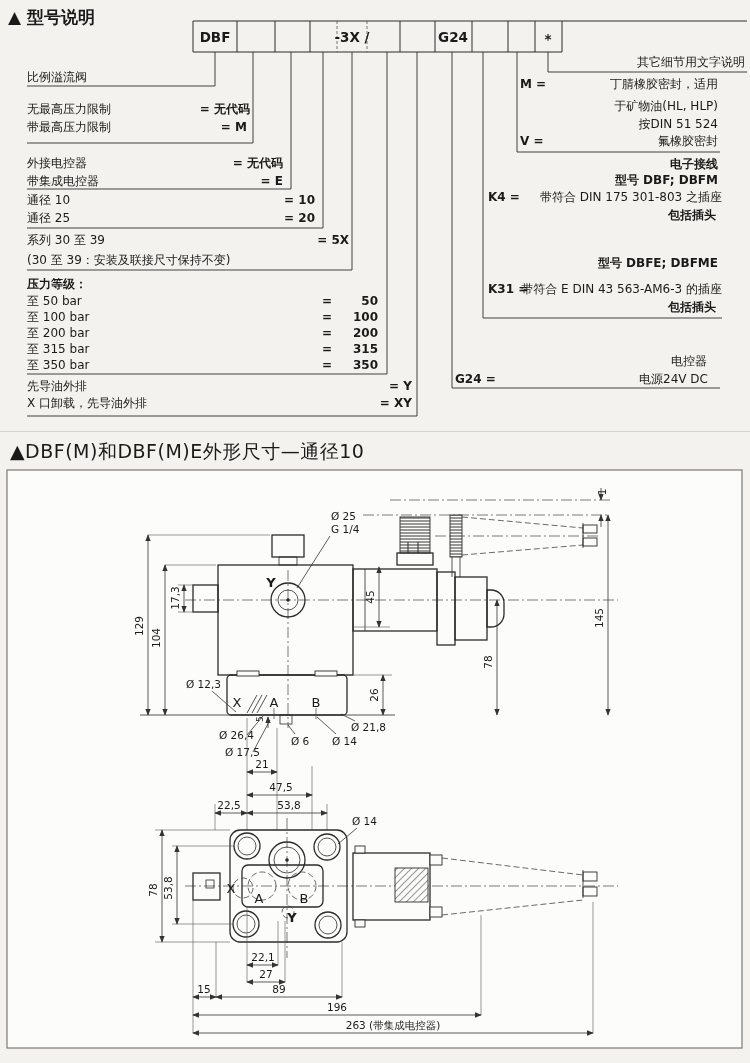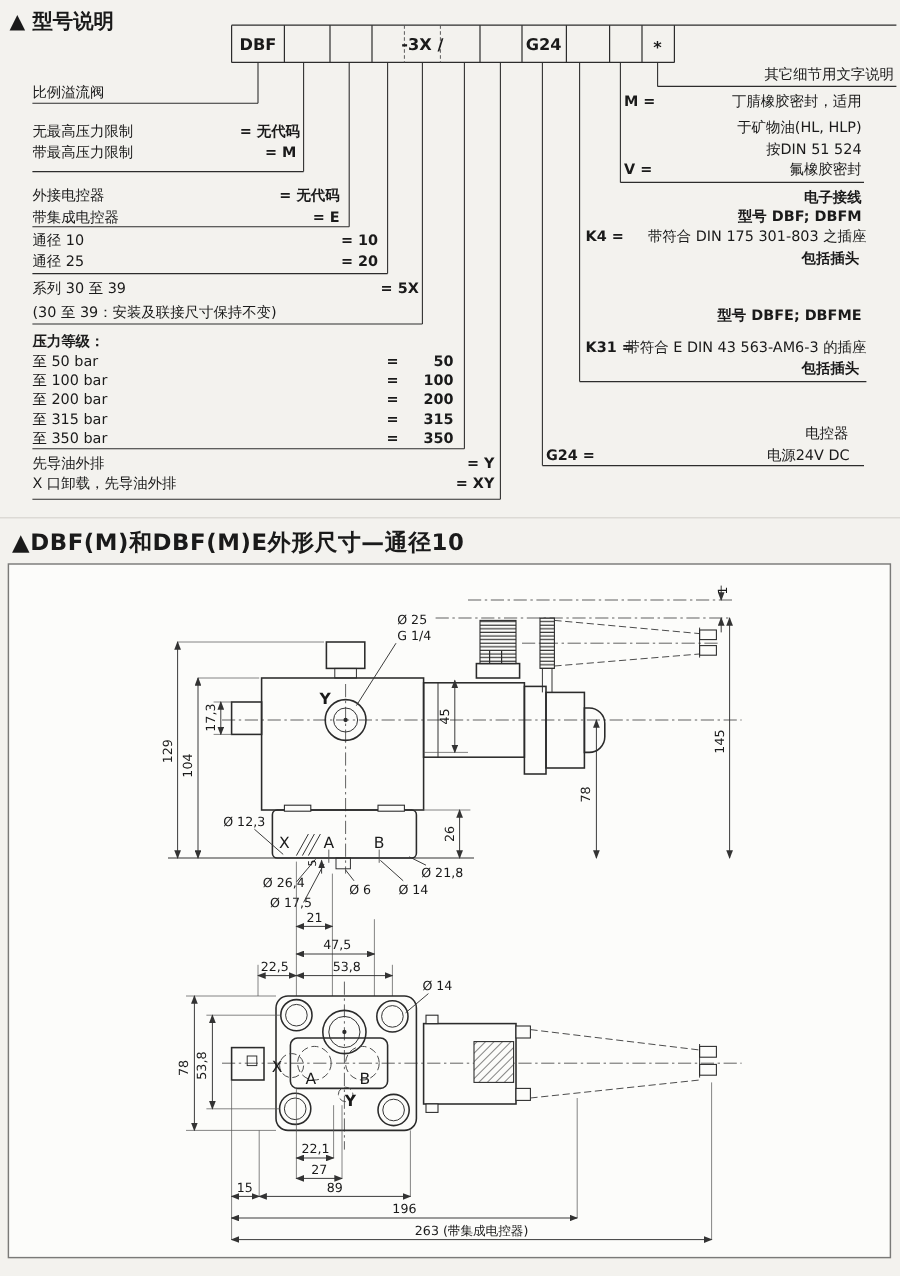--- a/index.html
+++ b/index.html
@@ -23,21 +23,21 @@
   .obj{stroke:#2b2b2b;stroke-width:1.3;fill:none;}
   .obj2{stroke:#2b2b2b;stroke-width:0.8;fill:none;}
   .objf{stroke:#2b2b2b;stroke-width:0.9;fill:#fcfcfa;}
   .dim{stroke:#333;stroke-width:0.8;fill:none;}
   .ext{stroke:#555;stroke-width:0.6;}
   .cl{stroke:#444;stroke-width:0.7;stroke-dasharray:11 3 2 3;fill:none;}
   .dash{stroke:#444;stroke-width:0.8;stroke-dasharray:6 3;fill:none;}
   .dt{font-size:10.5px;}
   .pt{font-size:13px;}
   #sep{position:absolute;left:0;top:431px;width:750px;height:1px;background:#d6d4cf;}
-  #h2{position:absolute;left:10px;top:439px;font-size:19px;font-weight:bold;letter-spacing:0.5px;}
+  #h2{position:absolute;left:10px;top:439px;font-size:19px;font-weight:normal;letter-spacing:0.5px;}
 </style>
 </head>
 <body>
 
 <svg id="model-code" width="750" height="430" viewBox="0 0 750 430" style="position:absolute;top:0;left:0">
   <defs>
     <marker id="ar1" markerWidth="9" markerHeight="7" refX="8" refY="3.5" orient="auto-start-reverse">
       <path d="M0,0 L9,3.5 L0,7 z" fill="#333"></path>
     </marker>
   </defs>

